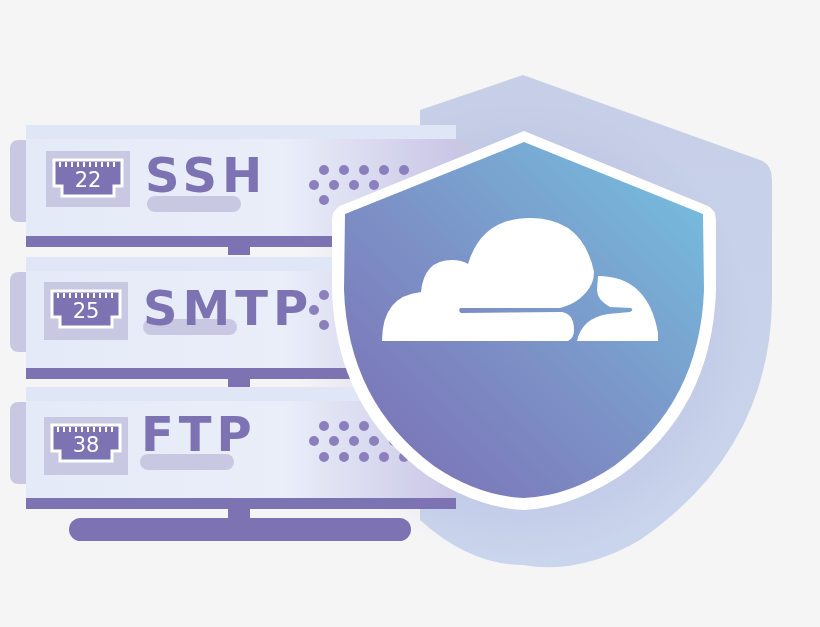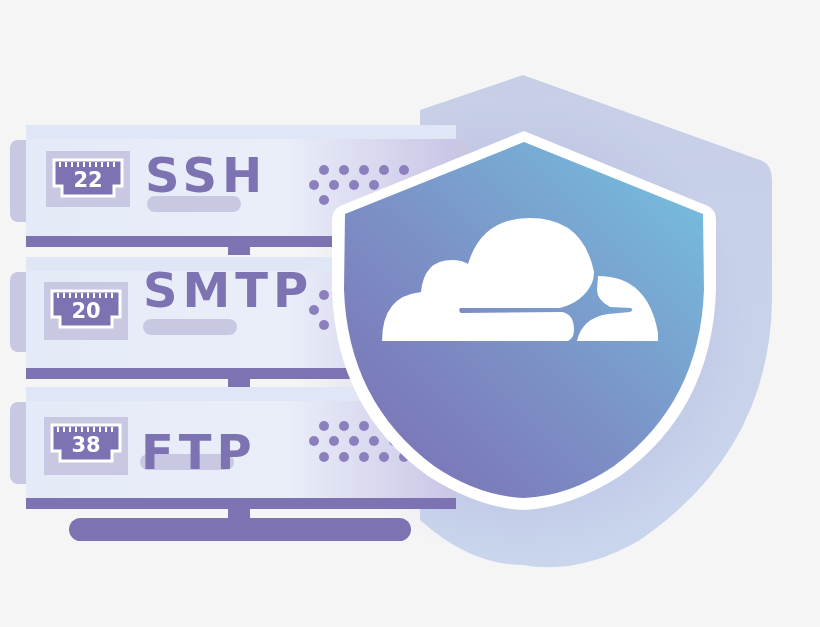--- a/index.html
+++ b/index.html
@@ -1,19 +1,19 @@
 <!DOCTYPE html>
 <html><head>
 <meta charset="utf-8">
 <style>
   html,body{margin:0;padding:0;}
   body{width:820px;height:627px;background:#f5f5f6;overflow:hidden;position:relative;font-family:"Liberation Sans",sans-serif;}
   .stage{position:absolute;left:0;top:0;width:820px;height:627px;}
   .label{position:absolute;font-family:"DejaVu Sans",sans-serif;font-weight:bold;color:#7d73b3;letter-spacing:5px;font-size:48px;line-height:1;}
-  .port-num{position:absolute;font-family:"DejaVu Sans",sans-serif;font-weight:bold;color:#fff;font-size:21px;line-height:1;text-align:center;width:54px;}
+  .port-num{position:absolute;font-family:"DejaVu Sans",sans-serif;font-weight:normal;color:#fff;font-size:21px;line-height:1;text-align:center;width:54px;}
 </style>
 </head>
 <body>
 
 <div class="stage">
 <svg width="820" height="627" viewBox="0 0 820 627" xmlns="http://www.w3.org/2000/svg" style="position:absolute;left:0;top:0">
   <defs>
     <linearGradient id="shieldGrad" x1="1" y1="0" x2="0" y2="1">
       <stop offset="0" stop-color="#74c3e0"></stop>
       <stop offset="0.55" stop-color="#7c90c6"></stop>
@@ -121,19 +121,19 @@
     <path d="M524,142 L703,214 L704,290 Q700,402 614,466 Q570,496 524,498 Q478,496 434,466 Q348,402 344,290 L345,214 Z" fill="url(#shieldGrad)"></path>
   </g>
 
   <g fill="#ffffff">
     <path d="M382,341 Q382,296 421,292 Q424,260 452,260 Q462,260 468,264 Q482,218 530,218 Q583,218 594,272 Q594,278 592,283 Q583,302 560,308 L460,308 Q458,311 461,313 L562,312 Q574,314 574,330 Q574,338 568,341 Z"></path>
     <path d="M598,276 Q648,276 658,333 L658,341 L577,341 Q582,318 608,314 L630,312 Q634,310 631,308 L610,307 Q597,300 597,290 Z"></path>
   </g>
 </svg>
 
 <div class="label" style="left:145px;top:151px;">SSH</div>
-<div class="label" style="left:143px;top:266px;">SMTP</div>
-<div class="label" style="left:141px;top:428px;">FTP</div>
+<div class="label" style="left:143px;top:284px;">SMTP</div>
+<div class="label" style="left:141px;top:410px;">FTP</div>
 
 <div class="port-num" style="left:61px;top:170px;">22</div>
-<div class="port-num" style="left:59px;top:301px;">20</div>
+<div class="port-num" style="left:59px;top:301px;">25</div>
 <div class="port-num" style="left:59px;top:435px;">38</div>
 </div>
 
 </body></html>

